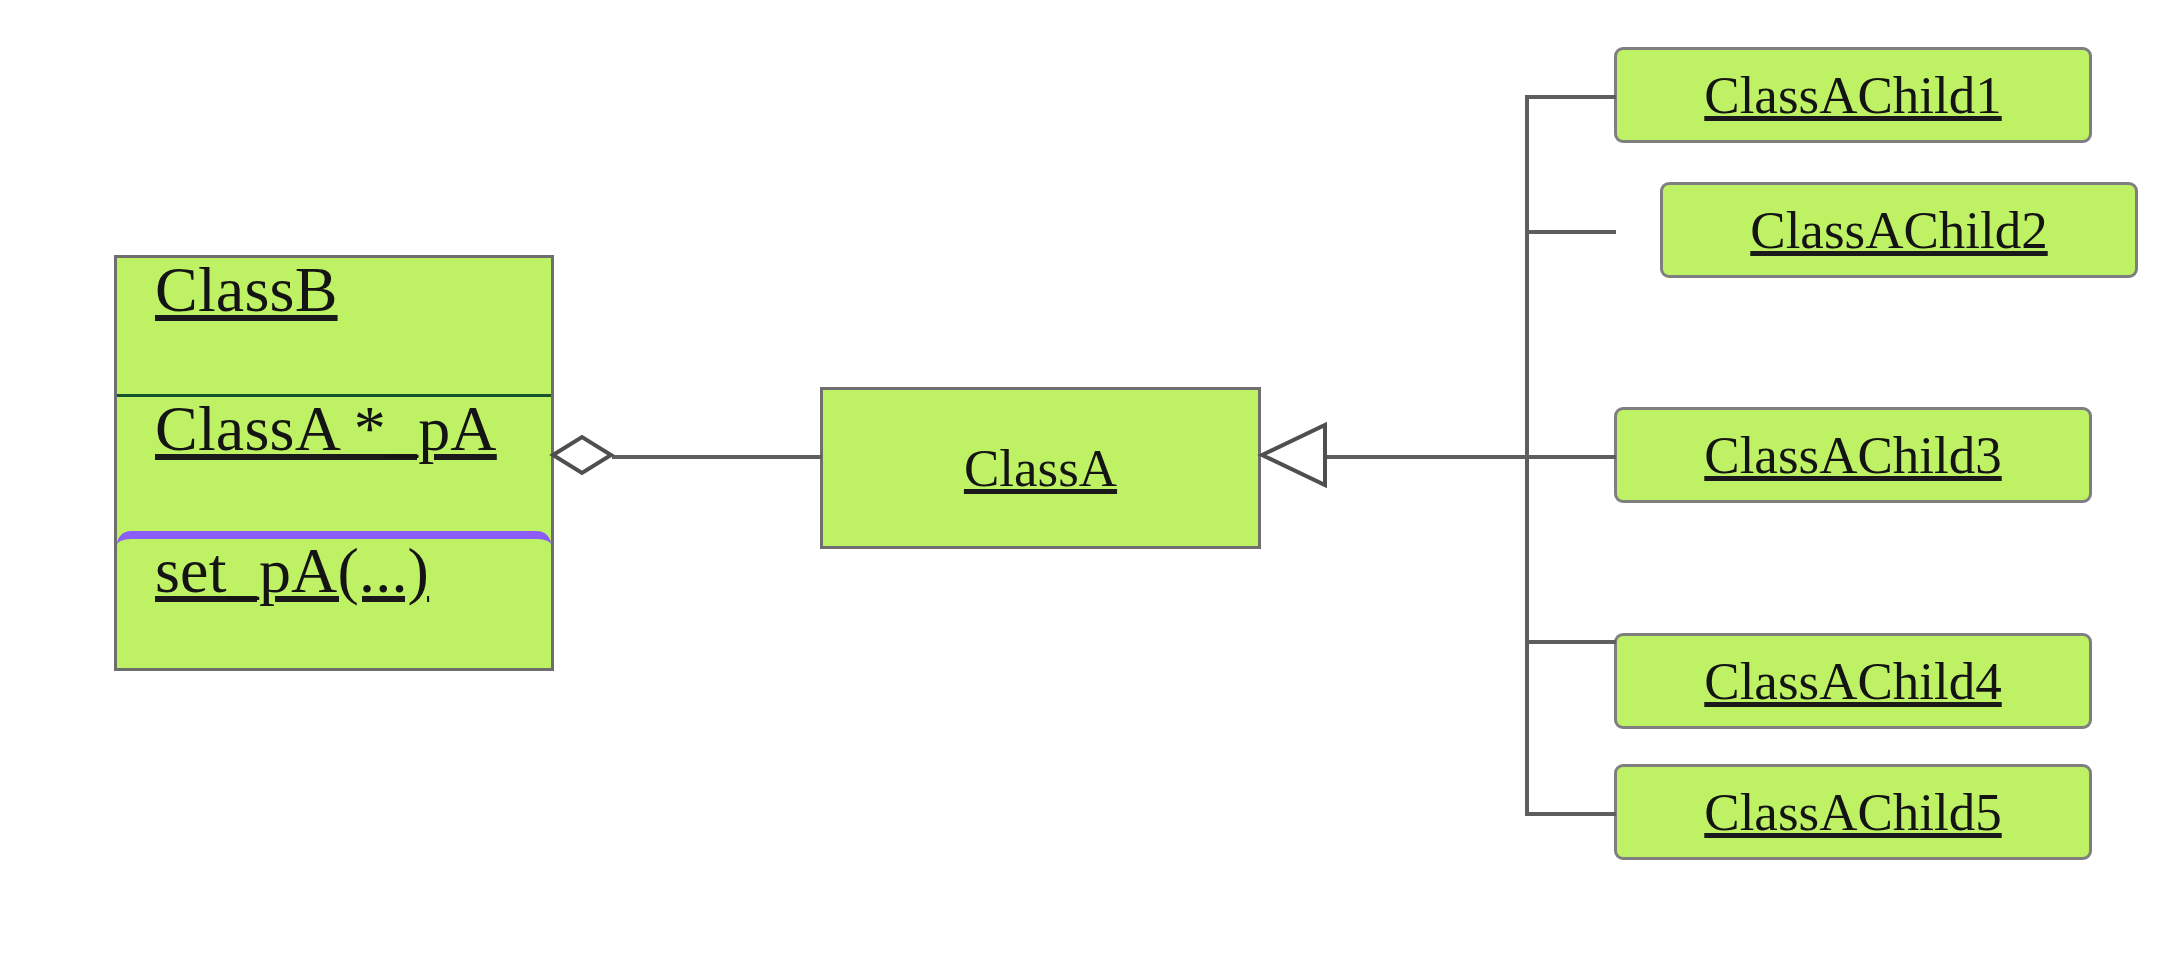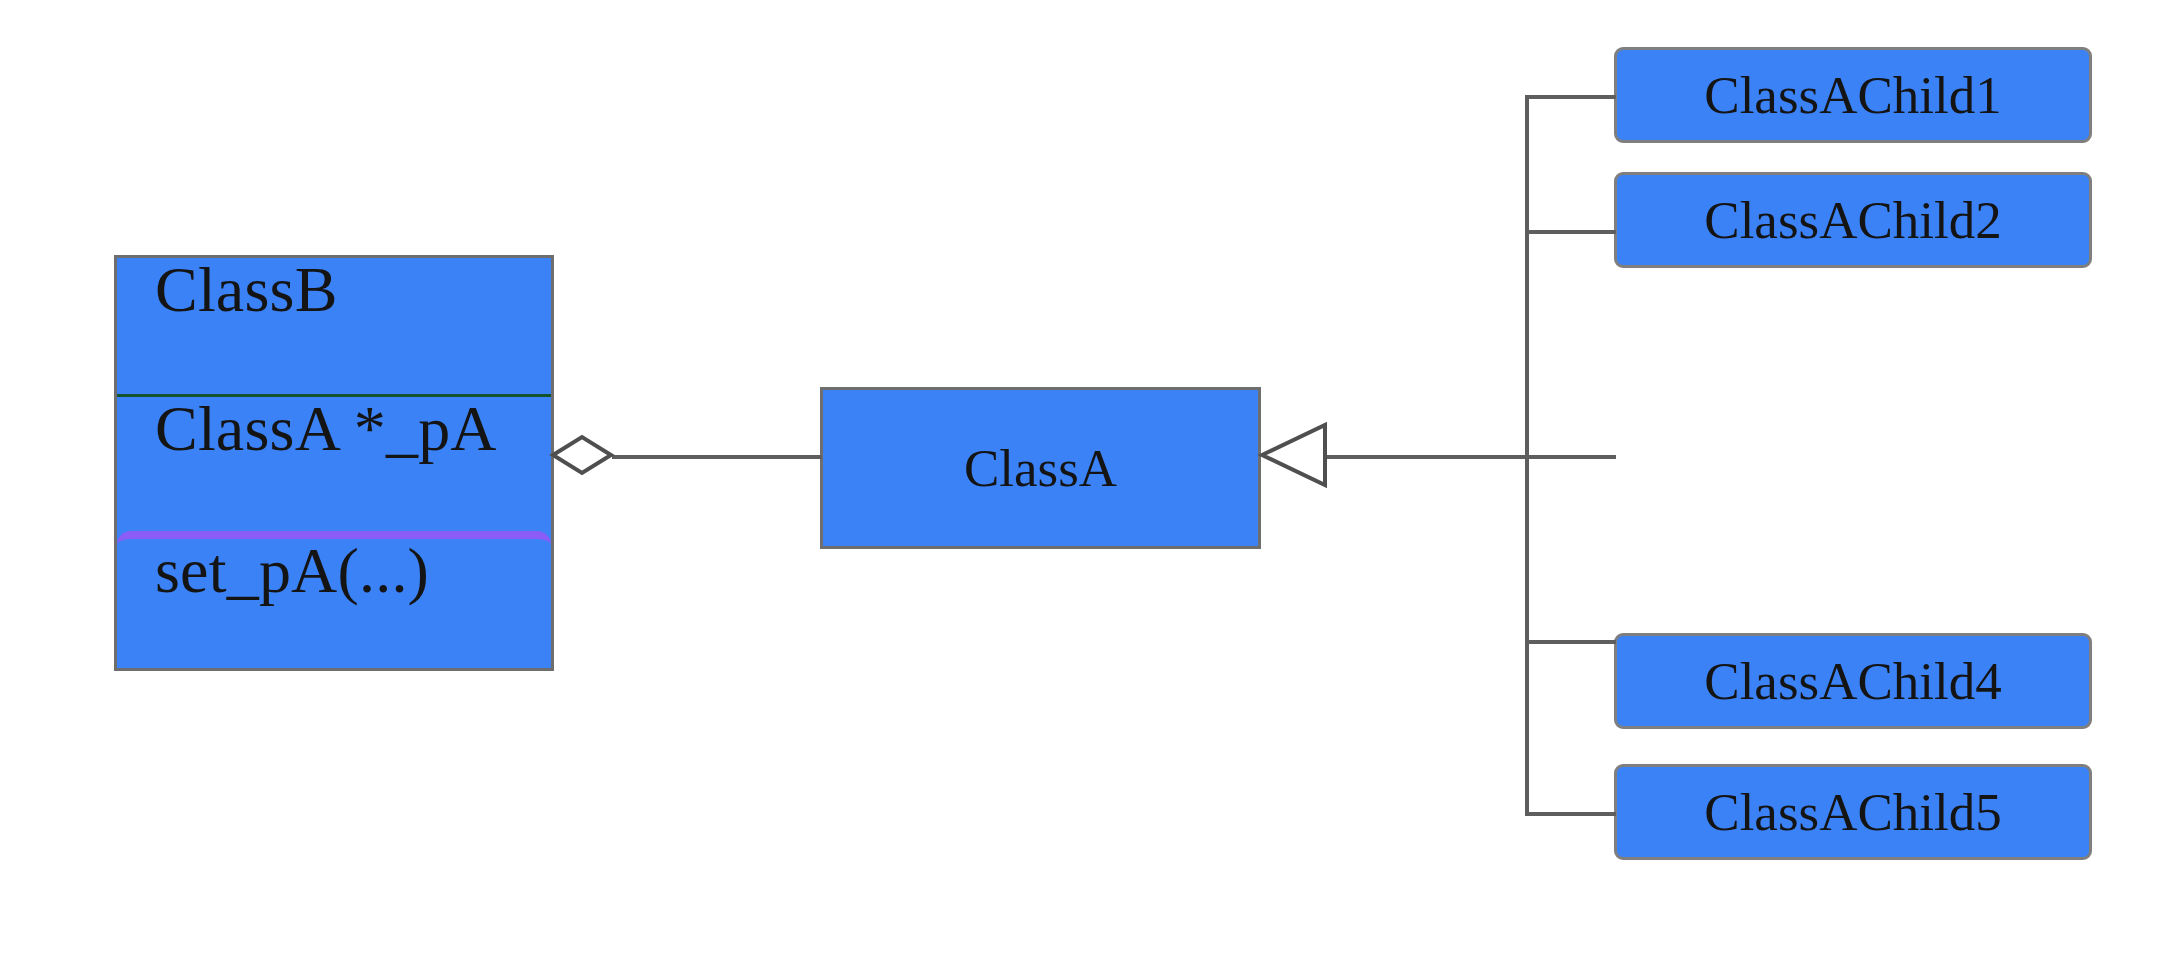--- a/index.html
+++ b/index.html
@@ -16,23 +16,24 @@
     position: relative;
     width: 2173px;
     height: 961px;
     background: #ffffff;
     overflow: hidden;
   }
 
   
   .uml-box {
     position: absolute;
-    background: #3b82f6;
+    background: #bef264;
     border: 3px solid #7a7a7a;
     box-sizing: border-box;
+    text-decoration: underline;
   }
 
   
   #classB-box {
     left: 114px;
     top: 255px;
     width: 440px;
     height: 416px;
     border-width: 3px;
     border-color: #6e6e6e;
@@ -130,22 +131,25 @@
     </div>
   </div>
 
   <div class="uml-box" id="classA-box">
     <span id="classA-name">ClassA</span>
   </div>
 
   <div class="uml-box child-box" style="top:47px;">
     <span class="child-label">ClassAChild1</span>
   </div>
-  <div class="uml-box child-box" style="top:172px;">
+  <div class="uml-box child-box" style="top:182px;margin-left:46px;">
     <span class="child-label">ClassAChild2</span>
+  </div>
+  <div class="uml-box child-box" style="top:407px;">
+    <span class="child-label">ClassAChild3</span>
   </div>
   <div class="uml-box child-box" style="top:592px;margin-top:41px;">
     <span class="child-label">ClassAChild4</span>
   </div>
   <div class="uml-box child-box" style="top:764px;">
     <span class="child-label">ClassAChild5</span>
   </div>
 
   <div class="conn-h" style="left:612px; top:455px; width:210px;"></div>
 

